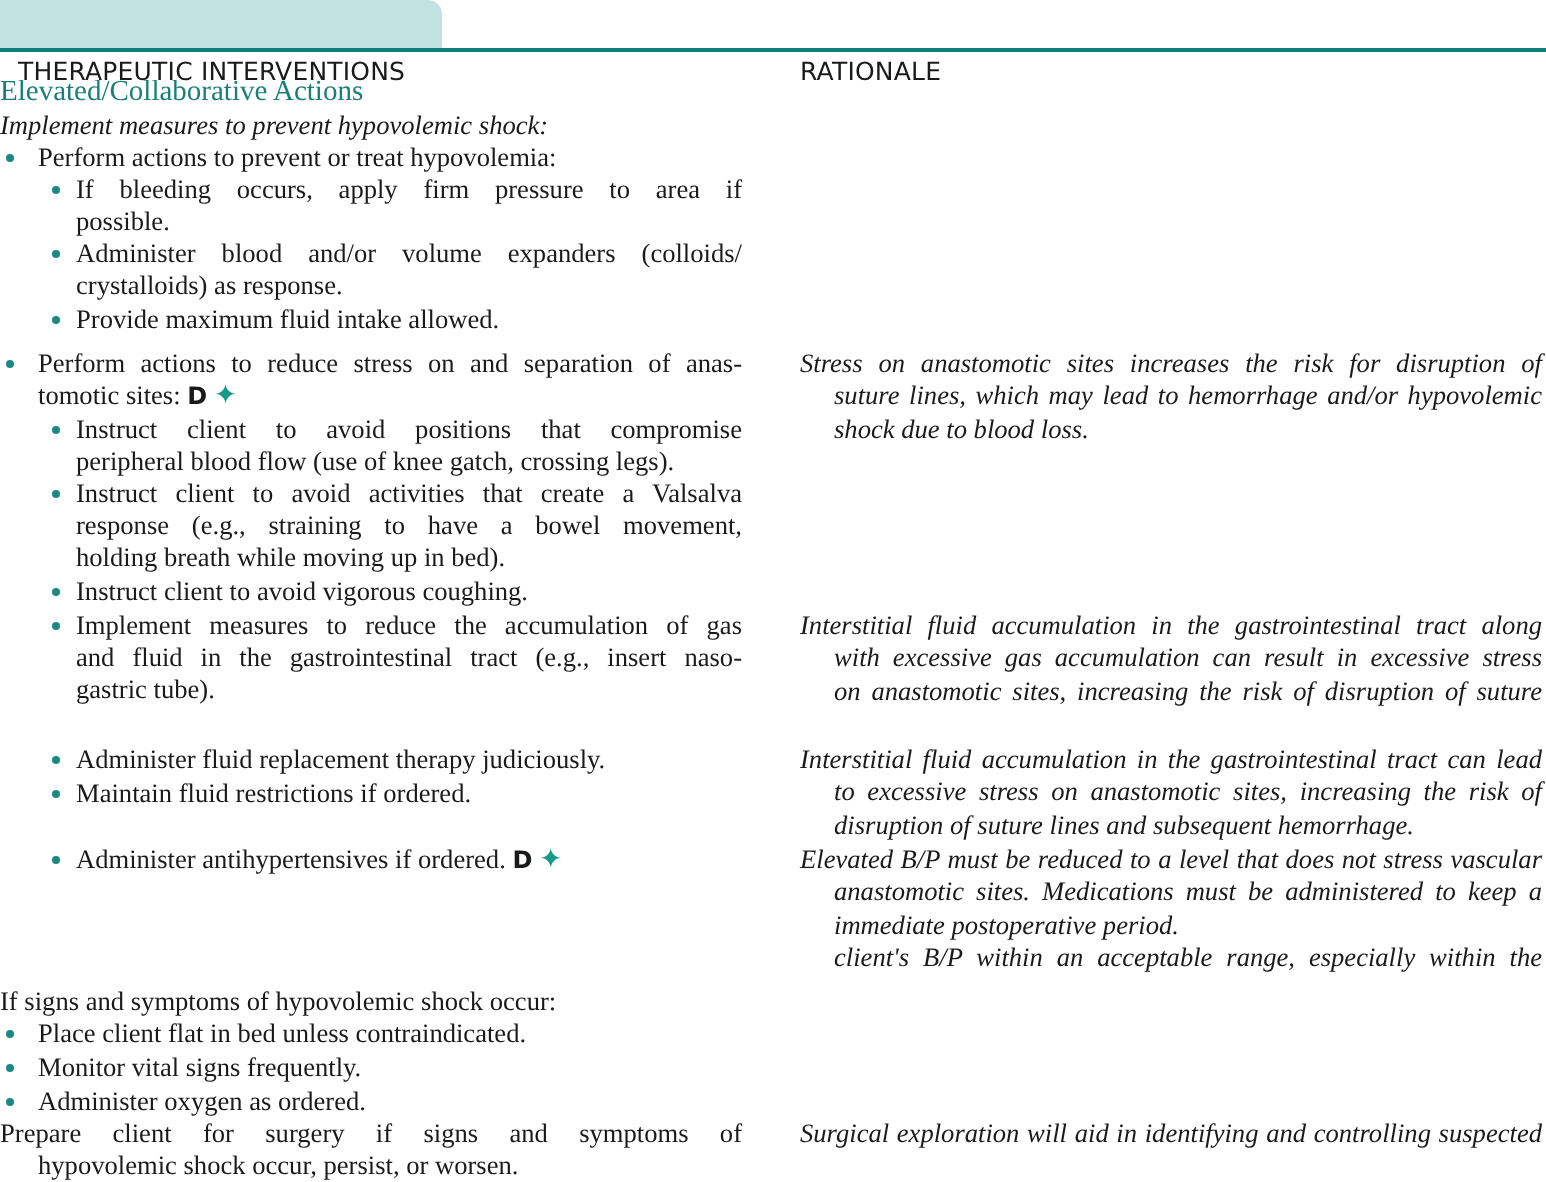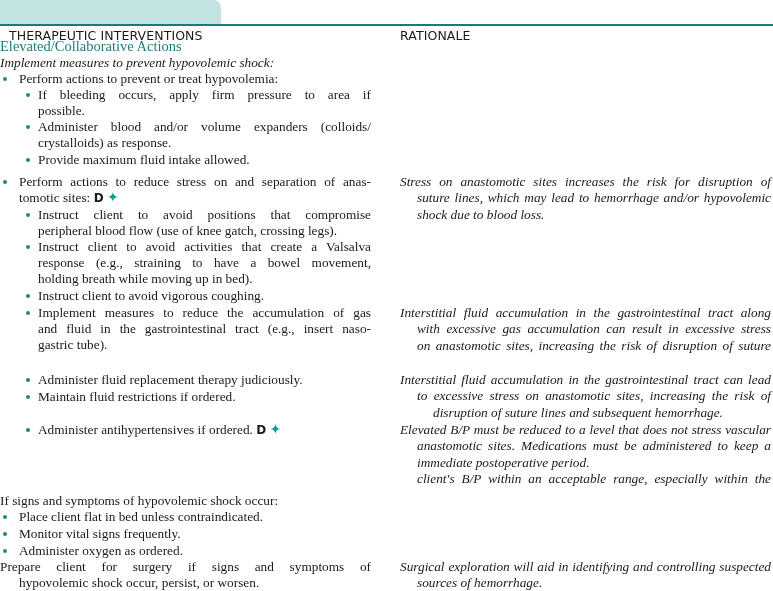--- a/index.html
+++ b/index.html
@@ -112,26 +112,25 @@
 
 <div class="rat" style="left:400px;top:305px;width:371px;">
   <span class="l j">Interstitial fluid accumulation in the gastrointestinal tract along</span>
   <span class="l j" style="margin-left:17px;">with excessive gas accumulation can result in excessive stress</span>
   <span class="l j" style="margin-left:17px;">on anastomotic sites, increasing the risk of disruption of suture</span>
 </div>
 
 <div class="rat" style="left:400px;top:372px;width:371px;">
   <span class="l j">Interstitial fluid accumulation in the gastrointestinal tract can lead</span>
   <span class="l j" style="margin-left:17px;">to excessive stress on anastomotic sites, increasing the risk of</span>
-  <span class="l" style="margin-left:33px;">disruption of suture lines and subsequent hemorrhage.</span>
+  <span class="l" style="margin-left:17px;">disruption of suture lines and subsequent hemorrhage.</span>
 </div>
 
 <div class="rat" style="left:400px;top:422px;width:371px;">
   <span class="l j">Elevated B/P must be reduced to a level that does not stress vascular</span>
   <span class="l j" style="margin-left:17px;">anastomotic sites. Medications must be administered to keep a</span>
   <span class="l" style="margin-left:17px;">immediate postoperative period.</span>
   <span class="l j" style="margin-left:17px;">client's B/P within an acceptable range, especially within the</span>
 </div>
 
 <div class="rat" style="left:400px;top:559px;width:371px;">
   <span class="l j">Surgical exploration will aid in identifying and controlling suspected</span>
-  <span class="l" style="margin-left:17px;">sources of hemorrhage.</span>
 </div>
 
 </body></html>

